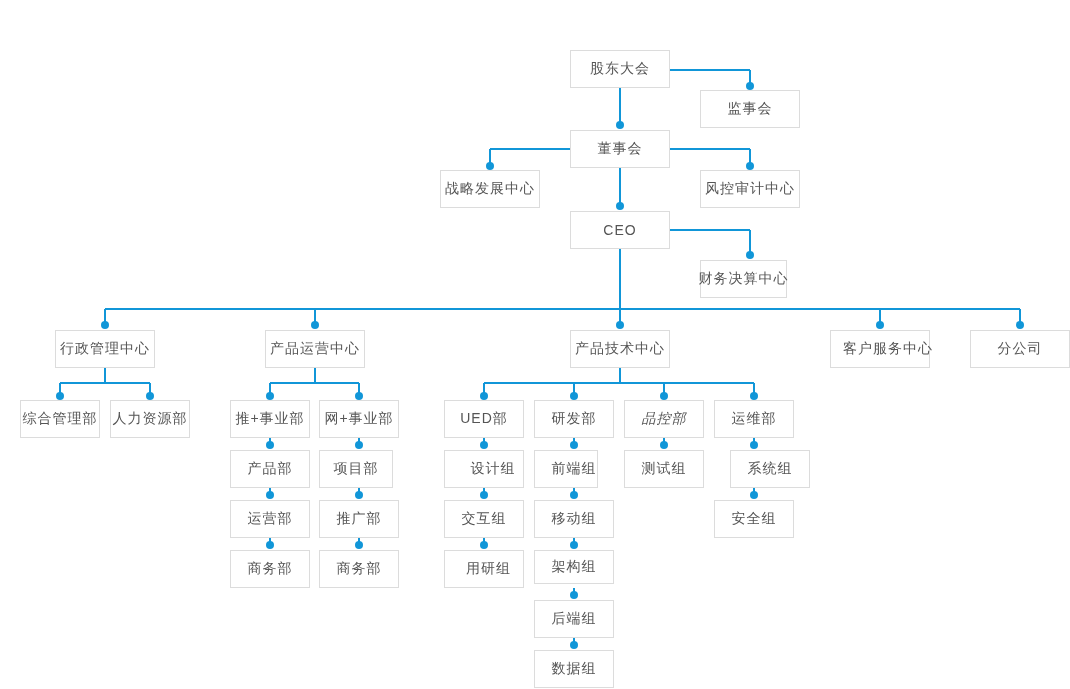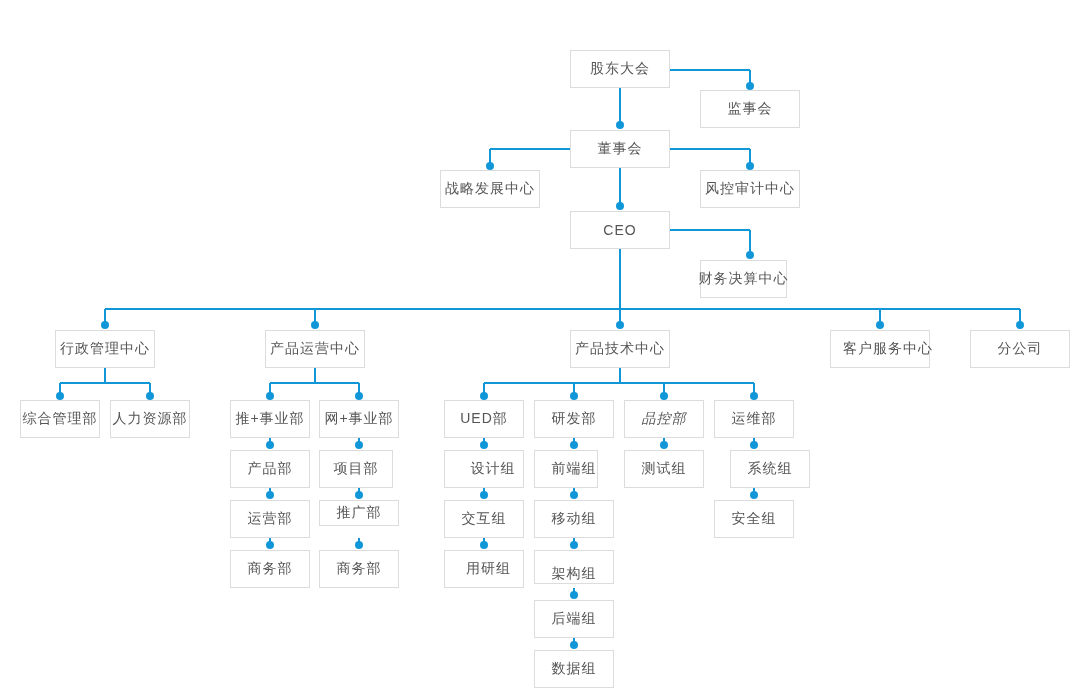--- a/index.html
+++ b/index.html
@@ -198,42 +198,42 @@
     </div>
     <div class="node" style="left: 624px; top: 450px; width: 80px; height: 38px;">
       <span>测试组</span>
     </div>
     <div class="node" style="left: 714px; top: 450px; width: 80px; height: 38px; margin-left: 16px;">
       <span>系统组</span>
     </div>
     <div class="node" style="left: 230px; top: 500px; width: 80px; height: 38px;">
       <span>运营部</span>
     </div>
-    <div class="node" style="left: 319px; top: 500px; width: 80px; height: 26px;">
+    <div class="node" style="left: 319px; top: 500px; width: 80px; height: 38px;">
       <span>推广部</span>
     </div>
     <div class="node" style="left: 444px; top: 500px; width: 80px; height: 38px;">
       <span>交互组</span>
     </div>
     <div class="node" style="left: 534px; top: 500px; width: 80px; height: 38px;">
       <span>移动组</span>
     </div>
     <div class="node" style="left: 714px; top: 500px; width: 80px; height: 38px;">
       <span>安全组</span>
     </div>
     <div class="node" style="left: 230px; top: 550px; width: 80px; height: 38px;">
       <span>商务部</span>
     </div>
     <div class="node" style="left: 319px; top: 550px; width: 80px; height: 38px;">
       <span>商务部</span>
     </div>
     <div class="node" style="left: 444px; top: 550px; width: 80px; height: 38px; padding-left: 9px;">
       <span>用研组</span>
     </div>
-    <div class="node" style="left: 534px; top: 550px; width: 80px; height: 34px; align-items: flex-end;">
+    <div class="node" style="left: 534px; top: 550px; width: 80px; height: 34px;">
       <span>架构组</span>
     </div>
     <div class="node" style="left: 534px; top: 600px; width: 80px; height: 38px;">
       <span>后端组</span>
     </div>
     <div class="node" style="left: 534px; top: 650px; width: 80px; height: 38px;">
       <span>数据组</span>
     </div>
   </div>
 

